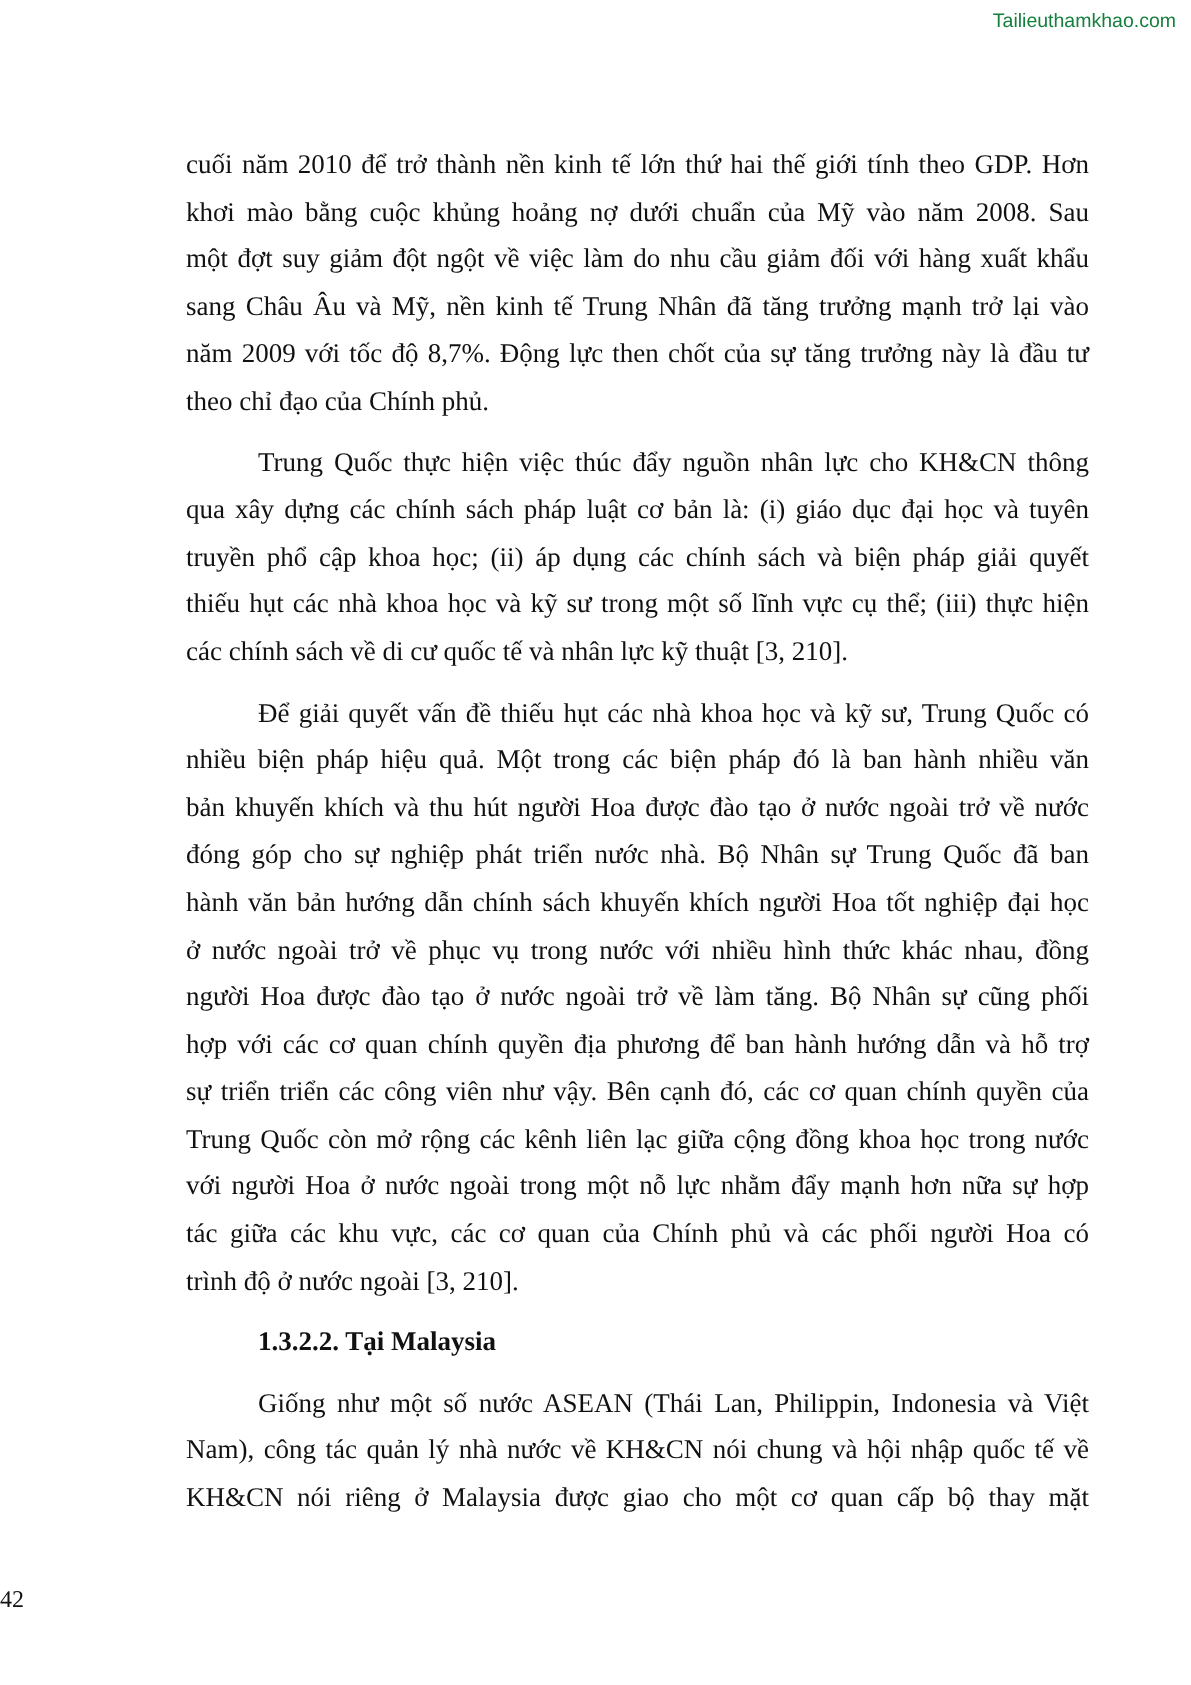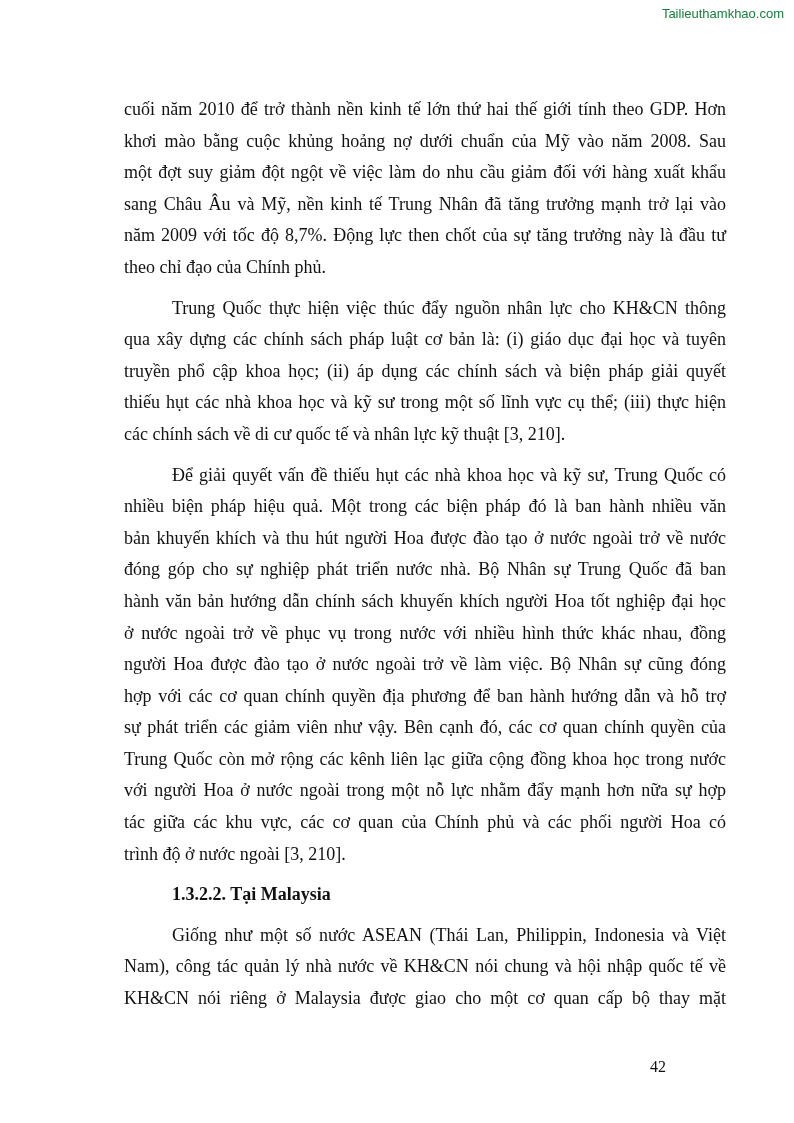--- a/index.html
+++ b/index.html
@@ -24,21 +24,21 @@
   .line.last { text-align-last: left; }
   .line.indent { padding-left: 48px; }
   .para-gap { height: 9px; }
   .heading {
     font-weight: bold; 
     padding-left: 48px; height: 31.6px; line-height: 31.6px;
     margin-top: 9px; margin-bottom: 9px;
   }
   .page-number {
     position: absolute; top: 1058px; left: 0; width: 666px;
-    text-align: right; font-size: 16px;
+    text-align: left; font-size: 16px;
     font-family: "Liberation Serif", "DejaVu Serif", serif;
   }
 </style>
 </head>
 <body>
 
 <div class="watermark">Tailieuthamkhao.com</div>
 
 <div class="page">
 
@@ -61,23 +61,23 @@
   </div>
   <div class="para-gap"></div>
 
   <div class="paragraph">
     <span class="line indent">Để giải quyết vấn đề thiếu hụt các nhà khoa học và kỹ sư, Trung Quốc có</span>
     <span class="line">nhiều biện pháp hiệu quả. Một trong các biện pháp đó là ban hành nhiều văn</span>
     <span class="line">bản khuyến khích và thu hút người Hoa được đào tạo ở nước ngoài trở về nước</span>
     <span class="line">đóng góp cho sự nghiệp phát triển nước nhà. Bộ Nhân sự Trung Quốc đã ban</span>
     <span class="line">hành văn bản hướng dẫn chính sách khuyến khích người Hoa tốt nghiệp đại học</span>
     <span class="line">ở nước ngoài trở về phục vụ trong nước với nhiều hình thức khác nhau, đồng</span>
-    <span class="line">người Hoa được đào tạo ở nước ngoài trở về làm việc. Bộ Nhân sự cũng đóng</span>
+    <span class="line">người Hoa được đào tạo ở nước ngoài trở về làm tăng. Bộ Nhân sự cũng phối</span>
     <span class="line">hợp với các cơ quan chính quyền địa phương để ban hành hướng dẫn và hỗ trợ</span>
-    <span class="line">sự phát triển các giảm viên như vậy. Bên cạnh đó, các cơ quan chính quyền của</span>
+    <span class="line">sự triển triển các công viên như vậy. Bên cạnh đó, các cơ quan chính quyền của</span>
     <span class="line">Trung Quốc còn mở rộng các kênh liên lạc giữa cộng đồng khoa học trong nước</span>
     <span class="line">với người Hoa ở nước ngoài trong một nỗ lực nhằm đẩy mạnh hơn nữa sự hợp</span>
     <span class="line">tác giữa các khu vực, các cơ quan của Chính phủ và các phối người Hoa có</span>
     <span class="line last">trình độ ở nước ngoài [3, 210].</span>
   </div>
 
   <div class="heading">1.3.2.2. Tại Malaysia</div>
 
   <div class="paragraph">
     <span class="line indent">Giống như một số nước ASEAN (Thái Lan, Philippin, Indonesia và Việt</span>

